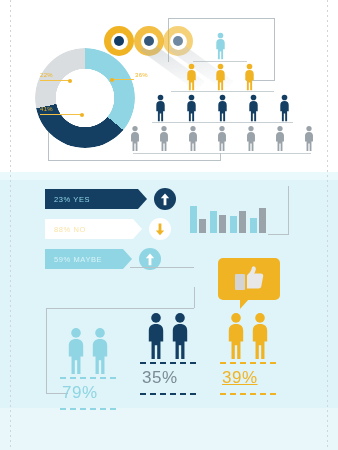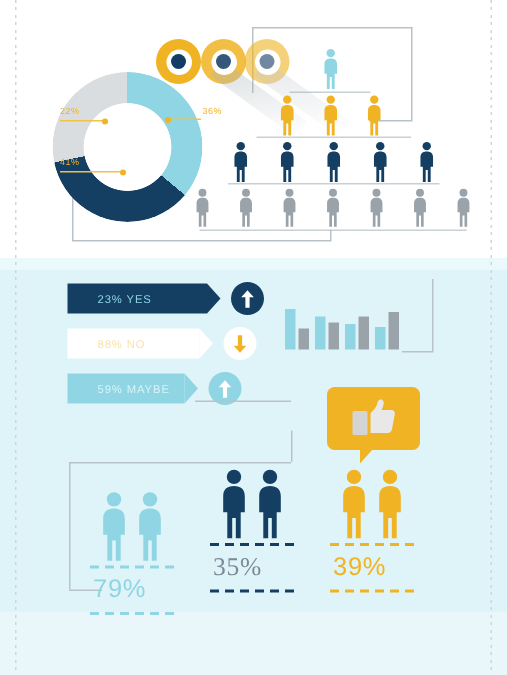--- a/index.html
+++ b/index.html
@@ -60,21 +60,21 @@
   
   .person{position:absolute;}
   .pshadow{position:absolute;background:linear-gradient(130deg,rgba(150,160,168,.38),rgba(150,160,168,0) 80%);
      transform:rotate(30deg);transform-origin:0 0;z-index:-1;}
 
   
   .shelf{position:absolute;height:1px;background:#c9d0d4;}
 
   
   .sbar{position:absolute;height:20px;display:flex;align-items:center;
-        padding-left:20px;box-sizing:border-box;font-size:7.5px;letter-spacing:.6px;}
+        padding-left:9px;box-sizing:border-box;font-size:7.5px;letter-spacing:.6px;}
   .sbar .tip{position:absolute;right:-9px;top:0;width:0;height:0;
         border-top:10px solid transparent;border-bottom:10px solid transparent;}
   .sbar-shadow{position:absolute;height:20px;
         background:linear-gradient(120deg,rgba(150,160,168,.40),rgba(150,160,168,0) 70%);
         transform:skewX(-38deg);transform-origin:0 0;z-index:-1;}
 
   .badge{position:absolute;width:22px;height:22px;border-radius:50%;
         display:flex;align-items:center;justify-content:center;}
 
   
@@ -405,38 +405,38 @@
       <div style="position:absolute;left:169px;top:312px;">
         <span class="person" style="width:22px;height:48px;">
       <span class="pshadow" style="left:12.100000000000001px;top:12px;width:72px;height:12.100000000000001px;"></span>
       <svg width="22" height="48" viewBox="0 0 20 44">
         <circle cx="10" cy="5.4" r="4.4" fill="#143f63"></circle>
         <path d="M10 11 c-4.3 0-6.6 2.2-6.6 6.2 V27 h2.5 v16 h3.0 V30.5 h2.2 V43 h3.0 V27 h2.5 V17.2 C16.6 13.2 14.3 11 10 11z" fill="#143f63"></path>
       </svg>
     </span>
       </div>
       <div class="dash" style="left:140px;top:362px;width:56px;border-color:#143f63;"></div>
-      <div class="pct" style="left:142px;top:368px;color:#7a8a96;font-family:Liberation Serif, serif;">35%</div>
+      <div class="pct" style="left:142px;top:368px;color:#7a8a96;">35%</div>
       <div class="dash" style="left:140px;top:393px;width:56px;border-color:#143f63;"></div>
       <div style="position:absolute;left:225px;top:312px;">
         <span class="person" style="width:22px;height:48px;">
       <span class="pshadow" style="left:12.100000000000001px;top:12px;width:72px;height:12.100000000000001px;"></span>
       <svg width="22" height="48" viewBox="0 0 20 44">
         <circle cx="10" cy="5.4" r="4.4" fill="#f0b323"></circle>
         <path d="M10 11 c-4.3 0-6.6 2.2-6.6 6.2 V27 h2.5 v16 h3.0 V30.5 h2.2 V43 h3.0 V27 h2.5 V17.2 C16.6 13.2 14.3 11 10 11z" fill="#f0b323"></path>
       </svg>
     </span>
       </div>
       <div style="position:absolute;left:249px;top:312px;">
         <span class="person" style="width:22px;height:48px;">
       <span class="pshadow" style="left:12.100000000000001px;top:12px;width:72px;height:12.100000000000001px;"></span>
       <svg width="22" height="48" viewBox="0 0 20 44">
         <circle cx="10" cy="5.4" r="4.4" fill="#f0b323"></circle>
         <path d="M10 11 c-4.3 0-6.6 2.2-6.6 6.2 V27 h2.5 v16 h3.0 V30.5 h2.2 V43 h3.0 V27 h2.5 V17.2 C16.6 13.2 14.3 11 10 11z" fill="#f0b323"></path>
       </svg>
     </span>
       </div>
       <div class="dash" style="left:220px;top:362px;width:56px;border-color:#f0b323;"></div>
-      <div class="pct" style="left:222px;top:368px;color:#f0b323;">39%</div>
+      <div class="pct" style="left:222px;top:368px;color:#f0b323;text-decoration:underline;">39%</div>
       <div class="dash" style="left:220px;top:393px;width:56px;border-color:#f0b323;"></div>
     </div>
 
 </div>
 
 </body></html>

